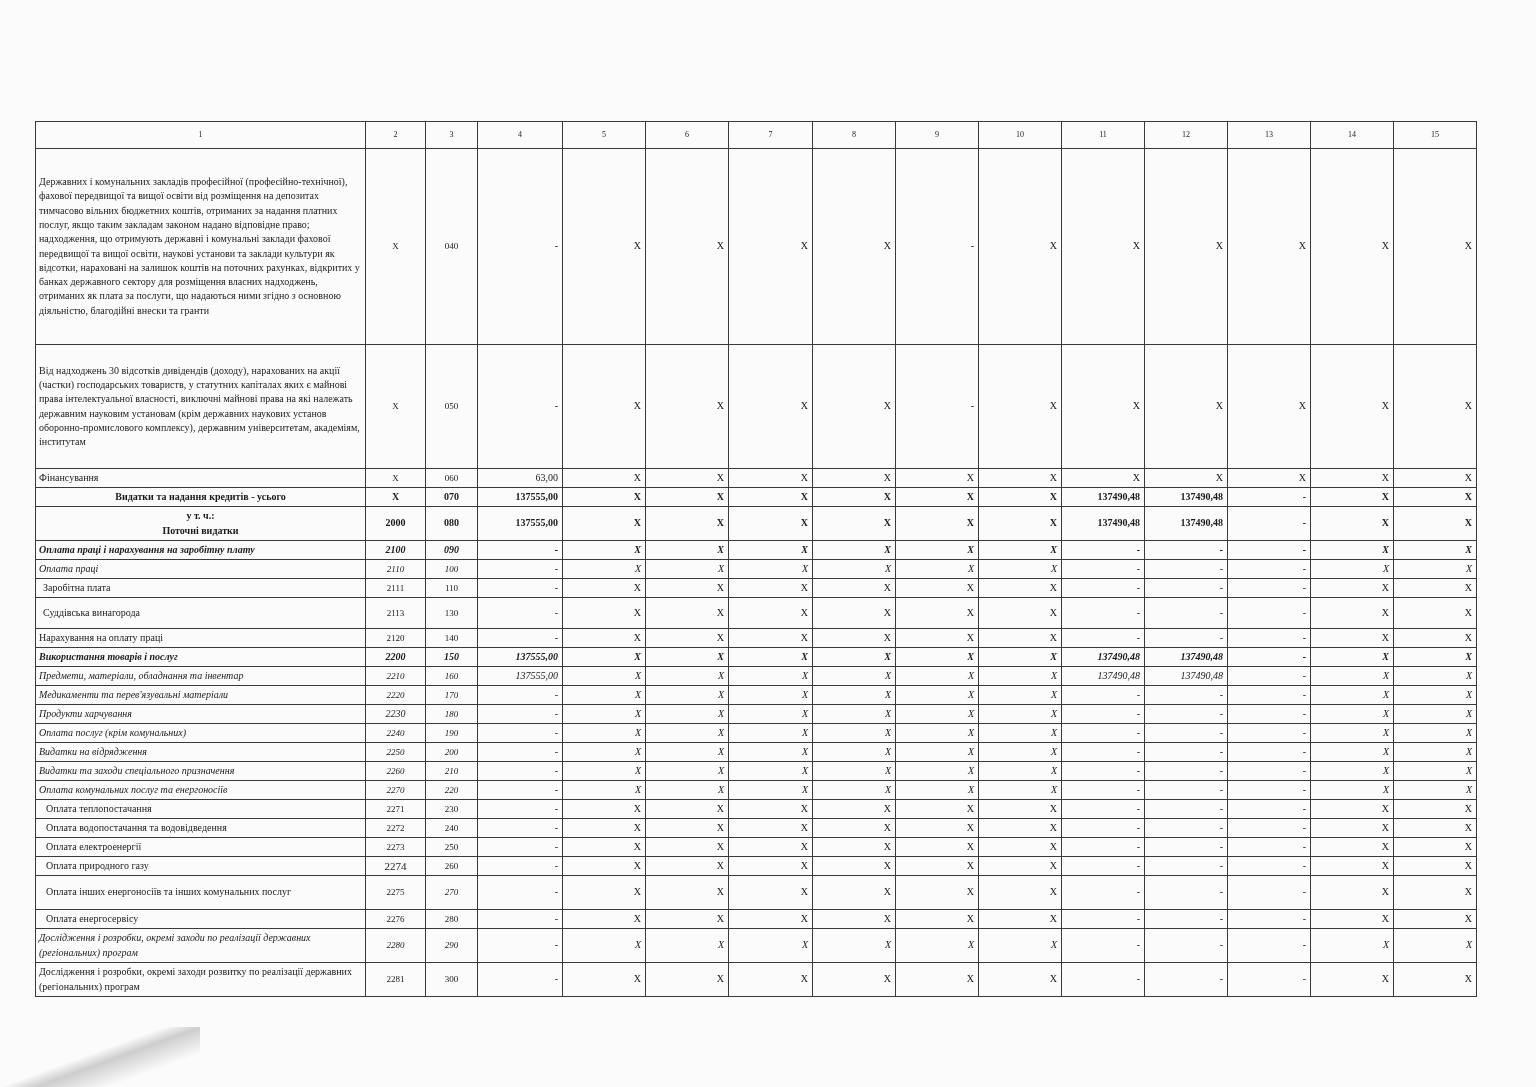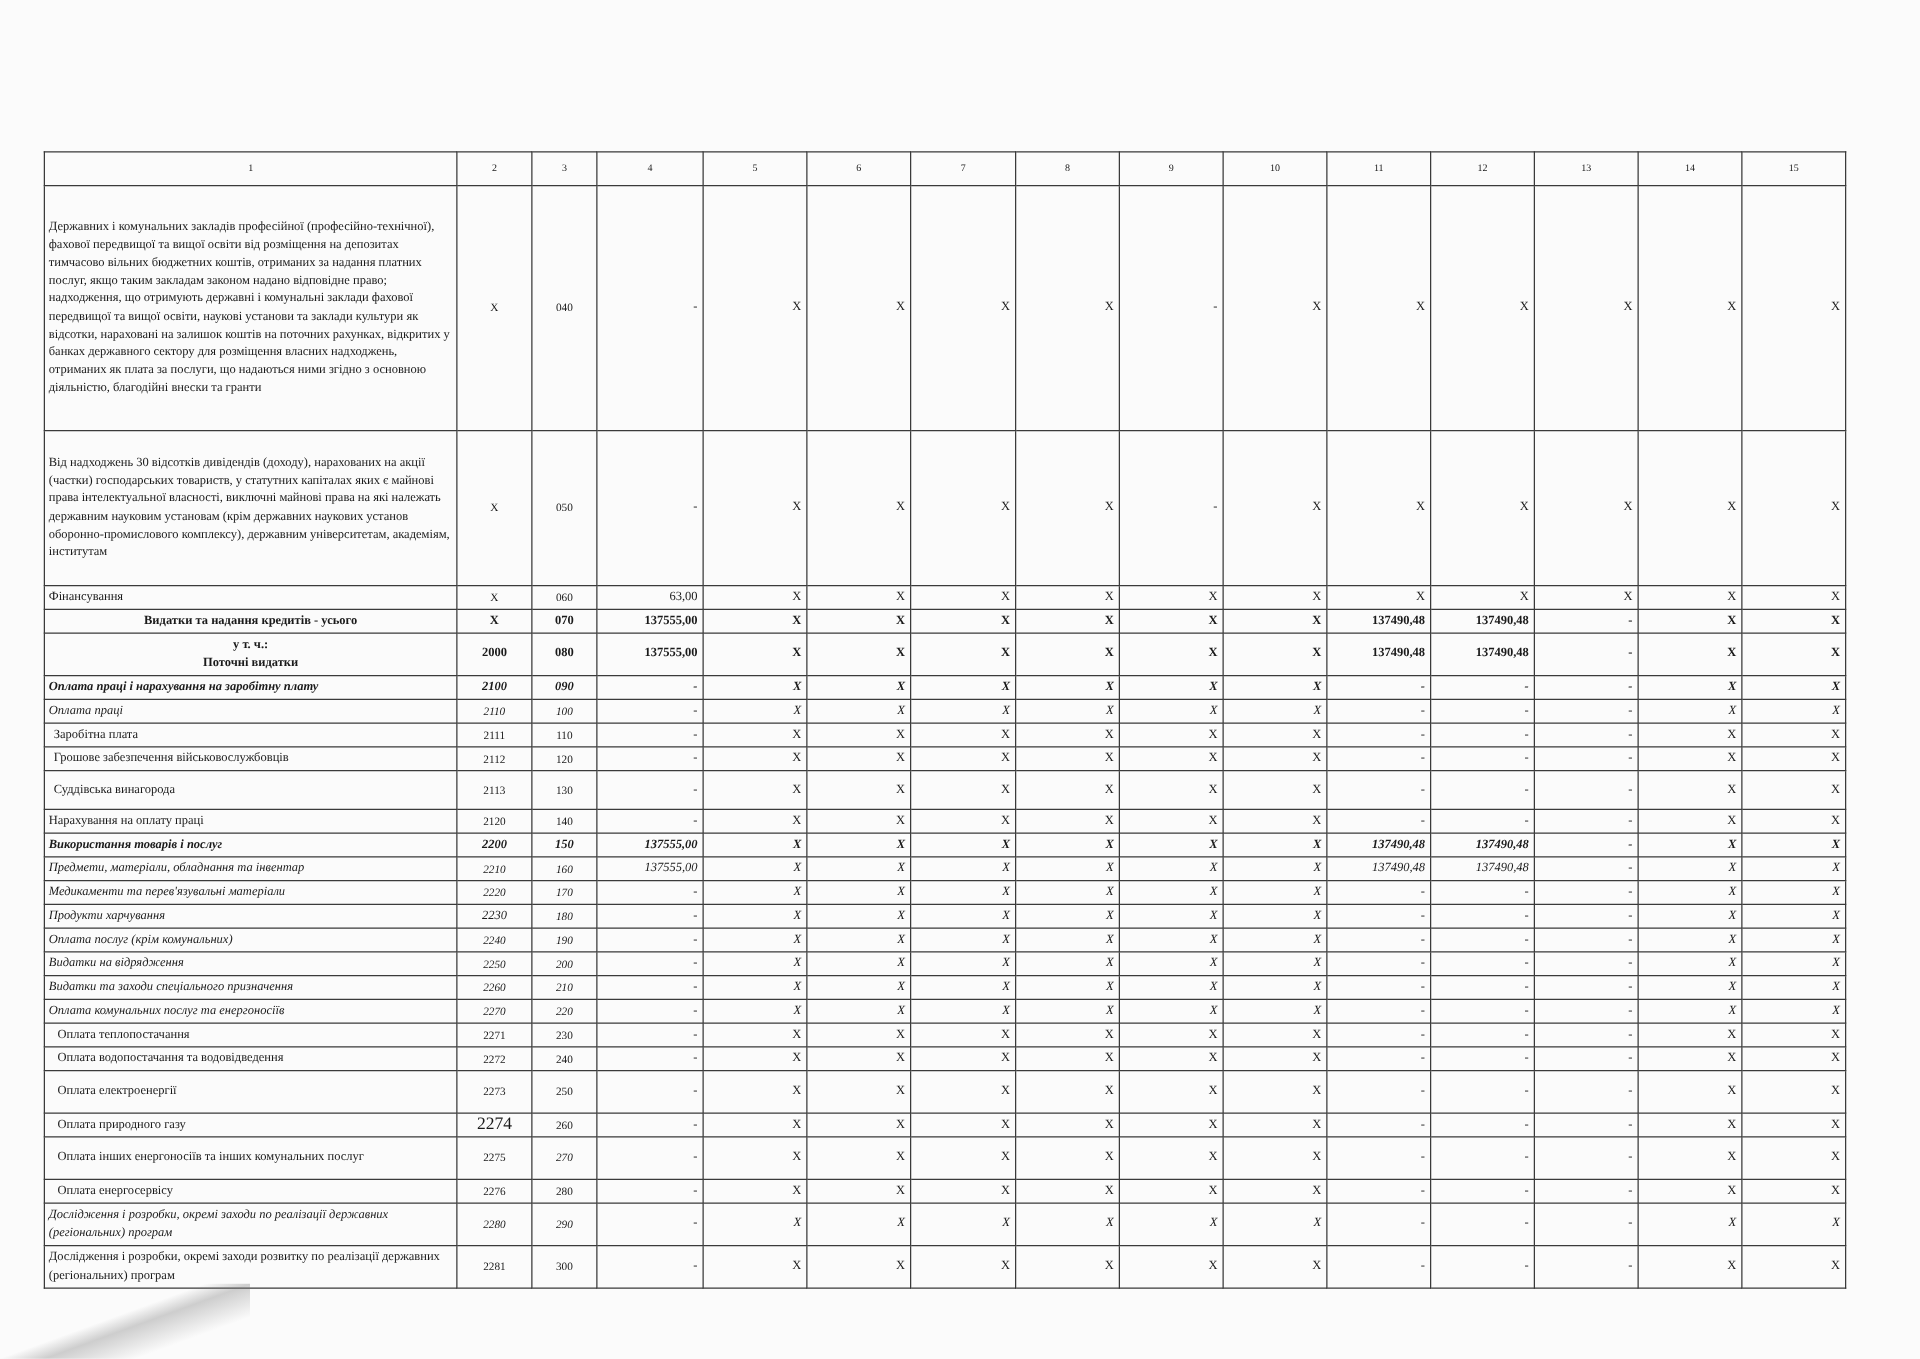--- a/index.html
+++ b/index.html
@@ -193,37 +193,20 @@
           <td class="num">X</td>
           <td class="num">X</td>
           <td class="num">X</td>
           <td class="num">X</td>
           <td class="num">-</td>
           <td class="num">-</td>
           <td class="num">-</td>
           <td class="num">X</td>
           <td class="num">X</td>
         </tr>
-        <tr style="height: 19px;">
-          <td class="c1  ind">Грошове  забезпечення військовослужбовців</td>
-          <td class="ctr" style="font-size: 9px;">2112</td>
-          <td class="ctr" style="font-size: 9px;">120</td>
-          <td class="num">-</td>
-          <td class="num">X</td>
-          <td class="num">X</td>
-          <td class="num">X</td>
-          <td class="num">X</td>
-          <td class="num">X</td>
-          <td class="num">X</td>
-          <td class="num">-</td>
-          <td class="num">-</td>
-          <td class="num">-</td>
-          <td class="num">X</td>
-          <td class="num">X</td>
-        </tr>
         <tr style="height: 31px; margin-top: 20px;">
           <td class="c1  ind">Суддівська винагорода</td>
           <td class="ctr" style="font-size: 9px;">2113</td>
           <td class="ctr" style="font-size: 9px;">130</td>
           <td class="num">-</td>
           <td class="num">X</td>
           <td class="num">X</td>
           <td class="num">X</td>
           <td class="num">X</td>
           <td class="num">X</td>
@@ -414,40 +397,40 @@
           <td class="num">X</td>
           <td class="num">X</td>
           <td class="num">X</td>
           <td class="num">X</td>
           <td class="num">-</td>
           <td class="num">-</td>
           <td class="num">-</td>
           <td class="num">X</td>
           <td class="num">X</td>
         </tr>
-        <tr style="height: 34px;">
+        <tr style="height: 19px;">
           <td class="c1  ind2">Оплата електроенергії</td>
           <td class="ctr" style="font-size: 9px;">2273</td>
           <td class="ctr" style="font-size: 9px;">250</td>
           <td class="num">-</td>
           <td class="num">X</td>
           <td class="num">X</td>
           <td class="num">X</td>
           <td class="num">X</td>
           <td class="num">X</td>
           <td class="num">X</td>
           <td class="num">-</td>
           <td class="num">-</td>
           <td class="num">-</td>
           <td class="num">X</td>
           <td class="num">X</td>
         </tr>
         <tr style="height: 19px;">
           <td class="c1  ind2">Оплата природного газу</td>
-          <td class="ctr" style="font-size: 14px;">2274</td>
+          <td class="ctr" style="font-size: 11px;">2274</td>
           <td class="ctr" style="font-size: 9px;">260</td>
           <td class="num">-</td>
           <td class="num">X</td>
           <td class="num">X</td>
           <td class="num">X</td>
           <td class="num">X</td>
           <td class="num">X</td>
           <td class="num">X</td>
           <td class="num">-</td>
           <td class="num">-</td>

